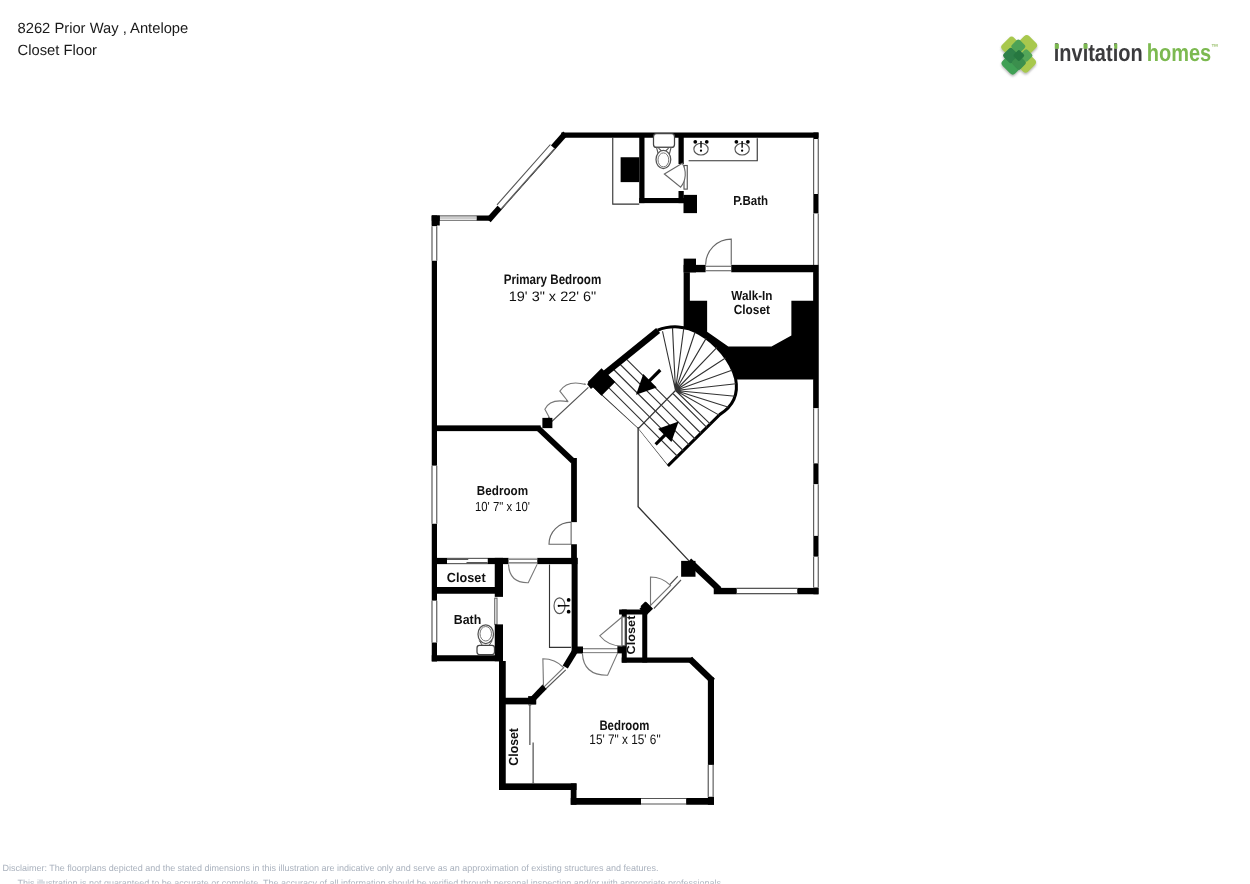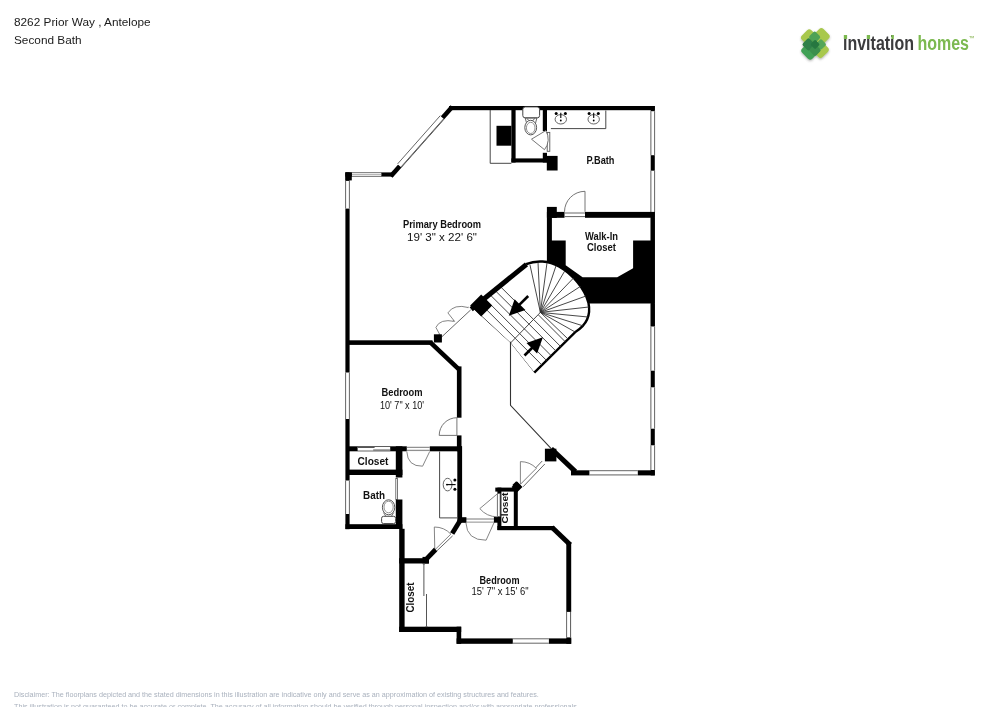--- a/index.html
+++ b/index.html
@@ -2,21 +2,21 @@
 <html><head><meta charset="utf-8">
 <style>
 html,body{margin:0;padding:0;background:#fff;width:1000px;height:707px;overflow:hidden;font-family:'Liberation Sans',sans-serif;}
 #page{position:relative;width:848px;height:707px;}
 </style></head>
 <body>
 <div id="page">
 
 <div style="position:absolute;left:14px;top:15px;font-size:11.8px;color:#1a1a1a;">8262 Prior Way , Antelope</div>
 
-<div style="position:absolute;left:14px;top:33px;font-size:11.8px;color:#1a1a1a;">Second Bath</div>
+<div style="position:absolute;left:14px;top:33px;font-size:11.8px;color:#1a1a1a;">Closet Floor</div>
 
 <svg width="40" height="43" viewBox="0 0 44 48" style="position:absolute;left:796px;top:22px;">
 <defs>
         <filter id="lsh" x="-30%" y="-30%" width="160%" height="160%">
           <feDropShadow dx="0" dy="1.4" stdDeviation="1.1" flood-color="#555" flood-opacity="0.45"></feDropShadow>
         </filter>
       </defs>
 <g filter="url(#lsh)">
 <rect x="7" y="10" width="15" height="15" rx="3.4" fill="#a8c84e" transform="rotate(45 14.5 17.5)"></rect>
 <rect x="20.5" y="8.5" width="15" height="15" rx="3.4" fill="#a8c84e" transform="rotate(45 28 16)"></rect>
@@ -357,16 +357,16 @@
 
 <text x="507.8" y="508" font-size="9.5" font-weight="bold" text-anchor="middle" fill="#111" transform="rotate(-90 507.8 508)" textLength="31" lengthAdjust="spacingAndGlyphs">Closet</text>
 
 <text x="414" y="597.5" font-size="10.5" font-weight="bold" text-anchor="middle" fill="#111" transform="rotate(-90 414 597.5)" textLength="30" lengthAdjust="spacingAndGlyphs">Closet</text>
 
 <text x="499.5" y="584" font-size="11" font-weight="bold" text-anchor="middle" fill="#111" textLength="40" lengthAdjust="spacingAndGlyphs">Bedroom</text>
 
 <text x="500" y="595" font-size="11" font-weight="normal" text-anchor="middle" fill="#111" textLength="57" lengthAdjust="spacingAndGlyphs">15' 7" x 15' 6"</text>
 </svg>
 
-<div style="position:absolute;left:14px;top:689.5px;font-size:7.2px;color:#a9b1bd;">Disclaimer: The floorplans depicted and the stated dimensions in this illustration are indicative only and serve as an approximation of existing structures and features.</div>
+<div style="position:absolute;left:2px;top:689.5px;font-size:7.2px;color:#a9b1bd;">Disclaimer: The floorplans depicted and the stated dimensions in this illustration are indicative only and serve as an approximation of existing structures and features.</div>
 
 <div style="position:absolute;left:14px;top:701.5px;font-size:7.2px;color:#a9b1bd;">This illustration is not guaranteed to be accurate or complete. The accuracy of all information should be verified through personal inspection and/or with appropriate professionals.</div>
 </div>
 
 </body></html>

